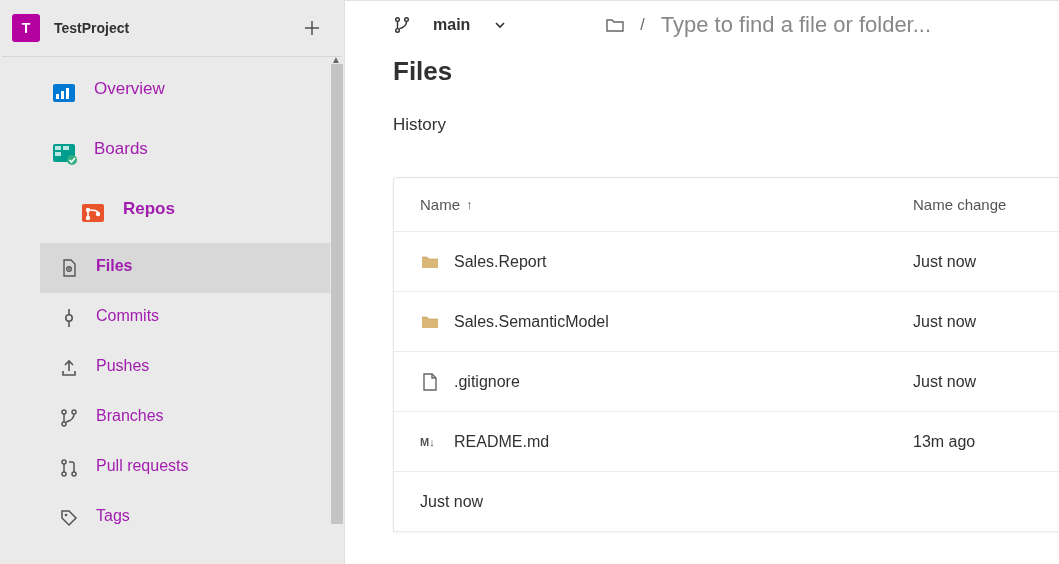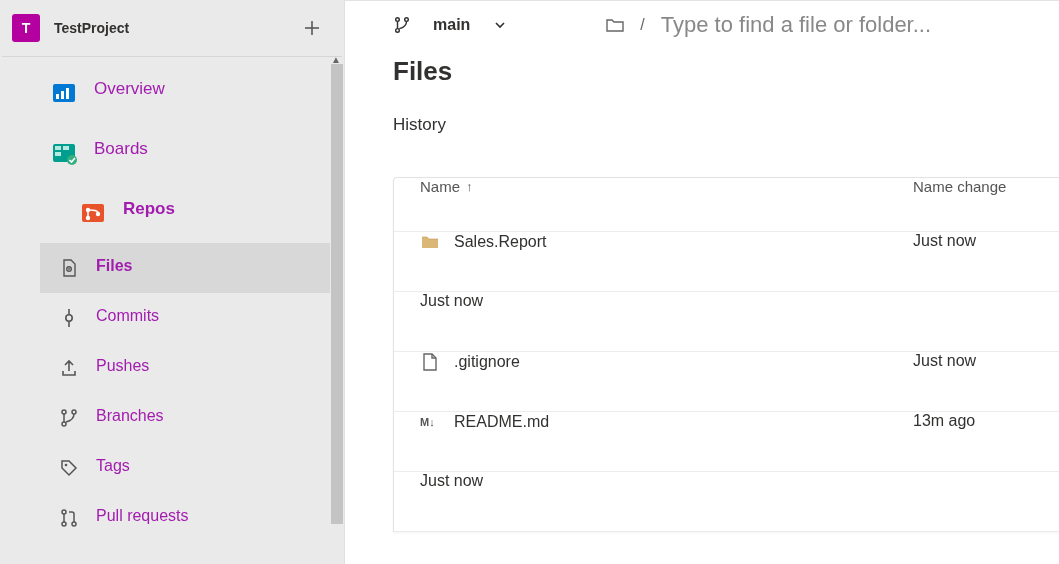--- a/index.html
+++ b/index.html
@@ -167,21 +167,21 @@
       margin: 26px 0 0 48px;
       border: 1px solid #e3e3e3;
       border-right: none;
       border-bottom: none;
       border-radius: 4px 0 0 0;
       box-shadow: 0 1px 3px rgba(0,0,0,0.05);
       overflow: hidden;
     }
     .table-header, .table-row {
       display: flex;
-      align-items: flex-start;
+      align-items: center;
       padding: 0 26px;
       height: 60px;
       border-bottom: 1px solid #ececec;
       cursor: pointer;
     }
     .table-header {
       height: 54px;
       color: #555;
       font-weight: 400;
       font-size: 15px;
@@ -296,37 +296,37 @@
               <circle cx="15" cy="4" r="2" fill="none" stroke="#555" stroke-width="1.5"></circle>
               <path d="M5 6 v8 M15 6 q0 6 -8 8" fill="none" stroke="#555" stroke-width="1.5"></path>
             </svg>
         </span>
         <span>Branches</span>
       </div>
 
       <div class="nav-item sub">
         <span class="nav-icon small">
           <svg width="20" height="20" viewBox="0 0 20 20">
-              <path d="M3 3 h7 l7 7 -7 7 -7 -7 Z" fill="none" stroke="#555" stroke-width="1.5"></path>
-              <circle cx="7" cy="7" r="1.3" fill="#555"></circle>
-            </svg>
-        </span>
-        <span>Tags</span>
-      </div>
-
-      <div class="nav-item sub">
-        <span class="nav-icon small">
-          <svg width="20" height="20" viewBox="0 0 20 20">
               <circle cx="5" cy="4" r="2" fill="none" stroke="#555" stroke-width="1.5"></circle>
               <circle cx="5" cy="16" r="2" fill="none" stroke="#555" stroke-width="1.5"></circle>
               <circle cx="15" cy="16" r="2" fill="none" stroke="#555" stroke-width="1.5"></circle>
               <path d="M5 6 v8 M10 4 h3 q2 0 2 2 v8" fill="none" stroke="#555" stroke-width="1.5"></path>
             </svg>
         </span>
         <span>Pull requests</span>
+      </div>
+
+      <div class="nav-item sub">
+        <span class="nav-icon small">
+          <svg width="20" height="20" viewBox="0 0 20 20">
+              <path d="M3 3 h7 l7 7 -7 7 -7 -7 Z" fill="none" stroke="#555" stroke-width="1.5"></path>
+              <circle cx="7" cy="7" r="1.3" fill="#555"></circle>
+            </svg>
+        </span>
+        <span>Tags</span>
       </div>
 
     </div>
 
     <div class="scrollbar-track">
       <div class="scrollbar-arrow">▲</div>
       <div class="scrollbar-thumb"></div>
     </div>
 
   </aside>
@@ -385,20 +385,29 @@
                 <path d="M1 3 h5 l2 2 h9 v9 H1 Z" fill="#dab677"></path>
                 <path d="M1 3 h5 l2 2 h9" fill="none" stroke="#c29a5a" stroke-width="0.6"></path>
               </svg>
           </span>
           <span>Sales.Report</span>
         </div>
         <div class="col-lc">Just now</div>
       </div>
 
       <div class="table-row">
+        <div class="col-name">
+          <span class="file-icon">
+            <svg width="18" height="16" viewBox="0 0 18 16">
+                <path d="M1 3 h5 l2 2 h9 v9 H1 Z" fill="#dab677"></path>
+                <path d="M1 3 h5 l2 2 h9" fill="none" stroke="#c29a5a" stroke-width="0.6"></path>
+              </svg>
+          </span>
+          <span>Sales.SemanticModel</span>
+        </div>
         <div class="col-lc">Just now</div>
       </div>
 
       <div class="table-row">
         <div class="col-name">
           <span class="file-icon">
             <svg width="16" height="18" viewBox="0 0 16 18">
                 <path d="M2 1 h8 l4 4 v12 H2 Z" fill="none" stroke="#666" stroke-width="1.4"></path>
                 <path d="M10 1 v4 h4" fill="none" stroke="#666" stroke-width="1.4"></path>
               </svg>

